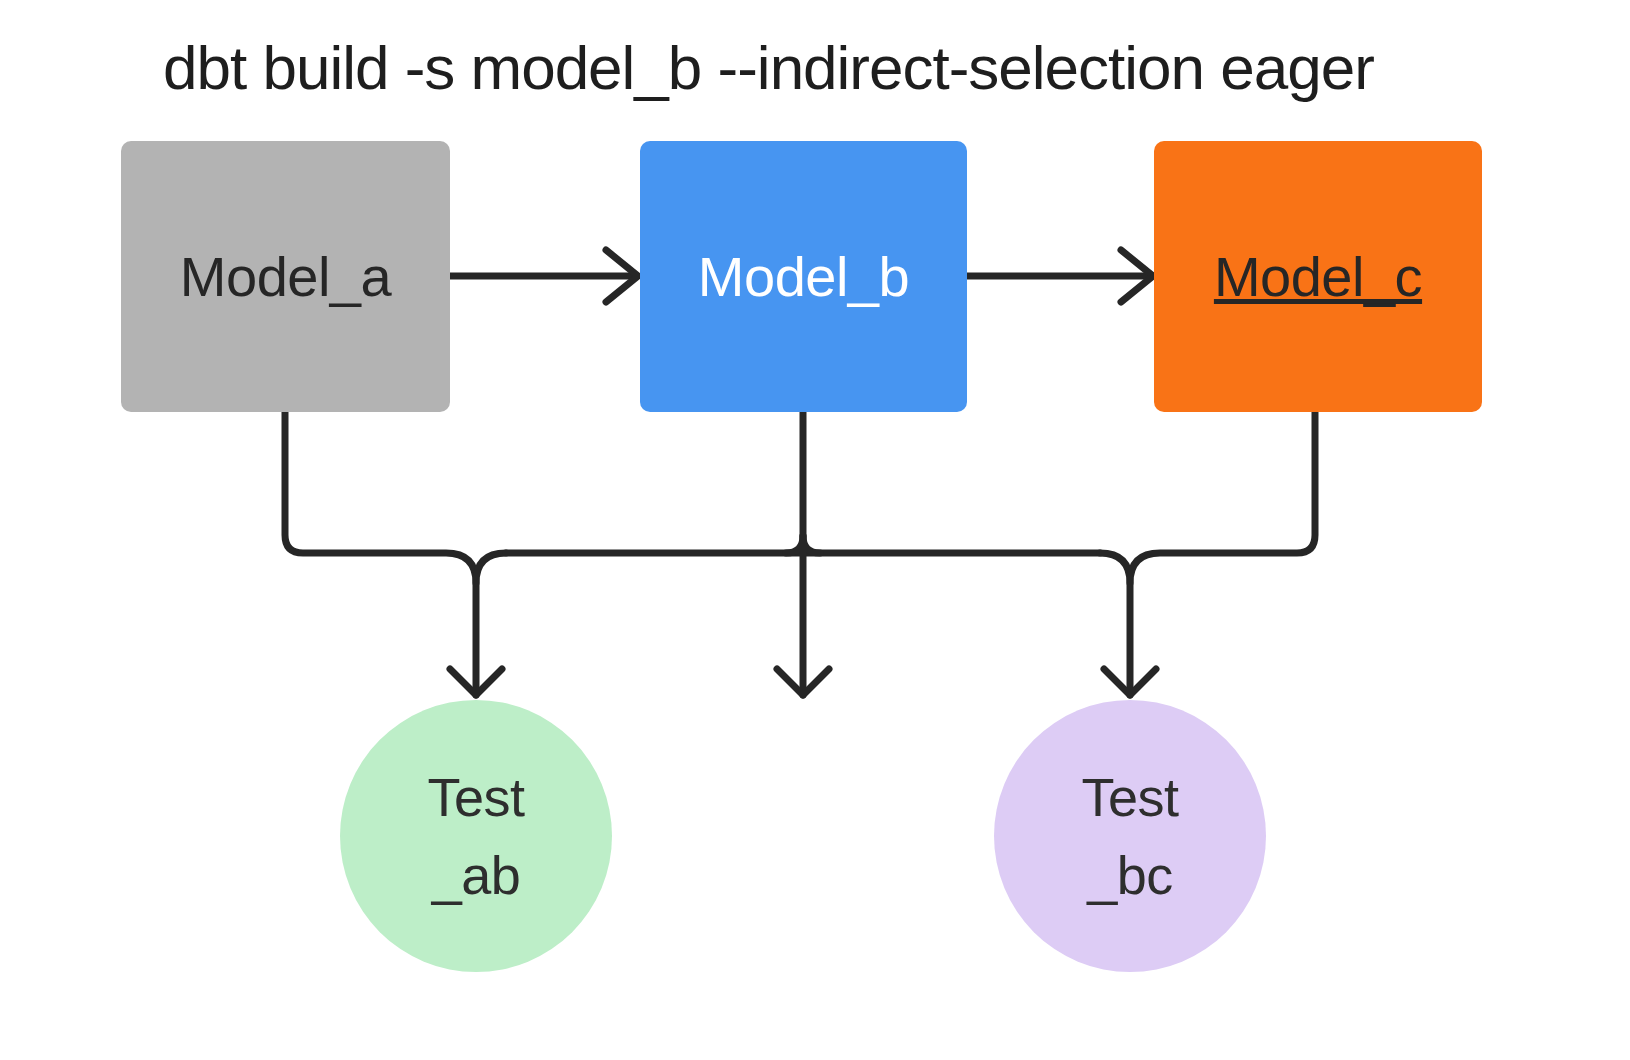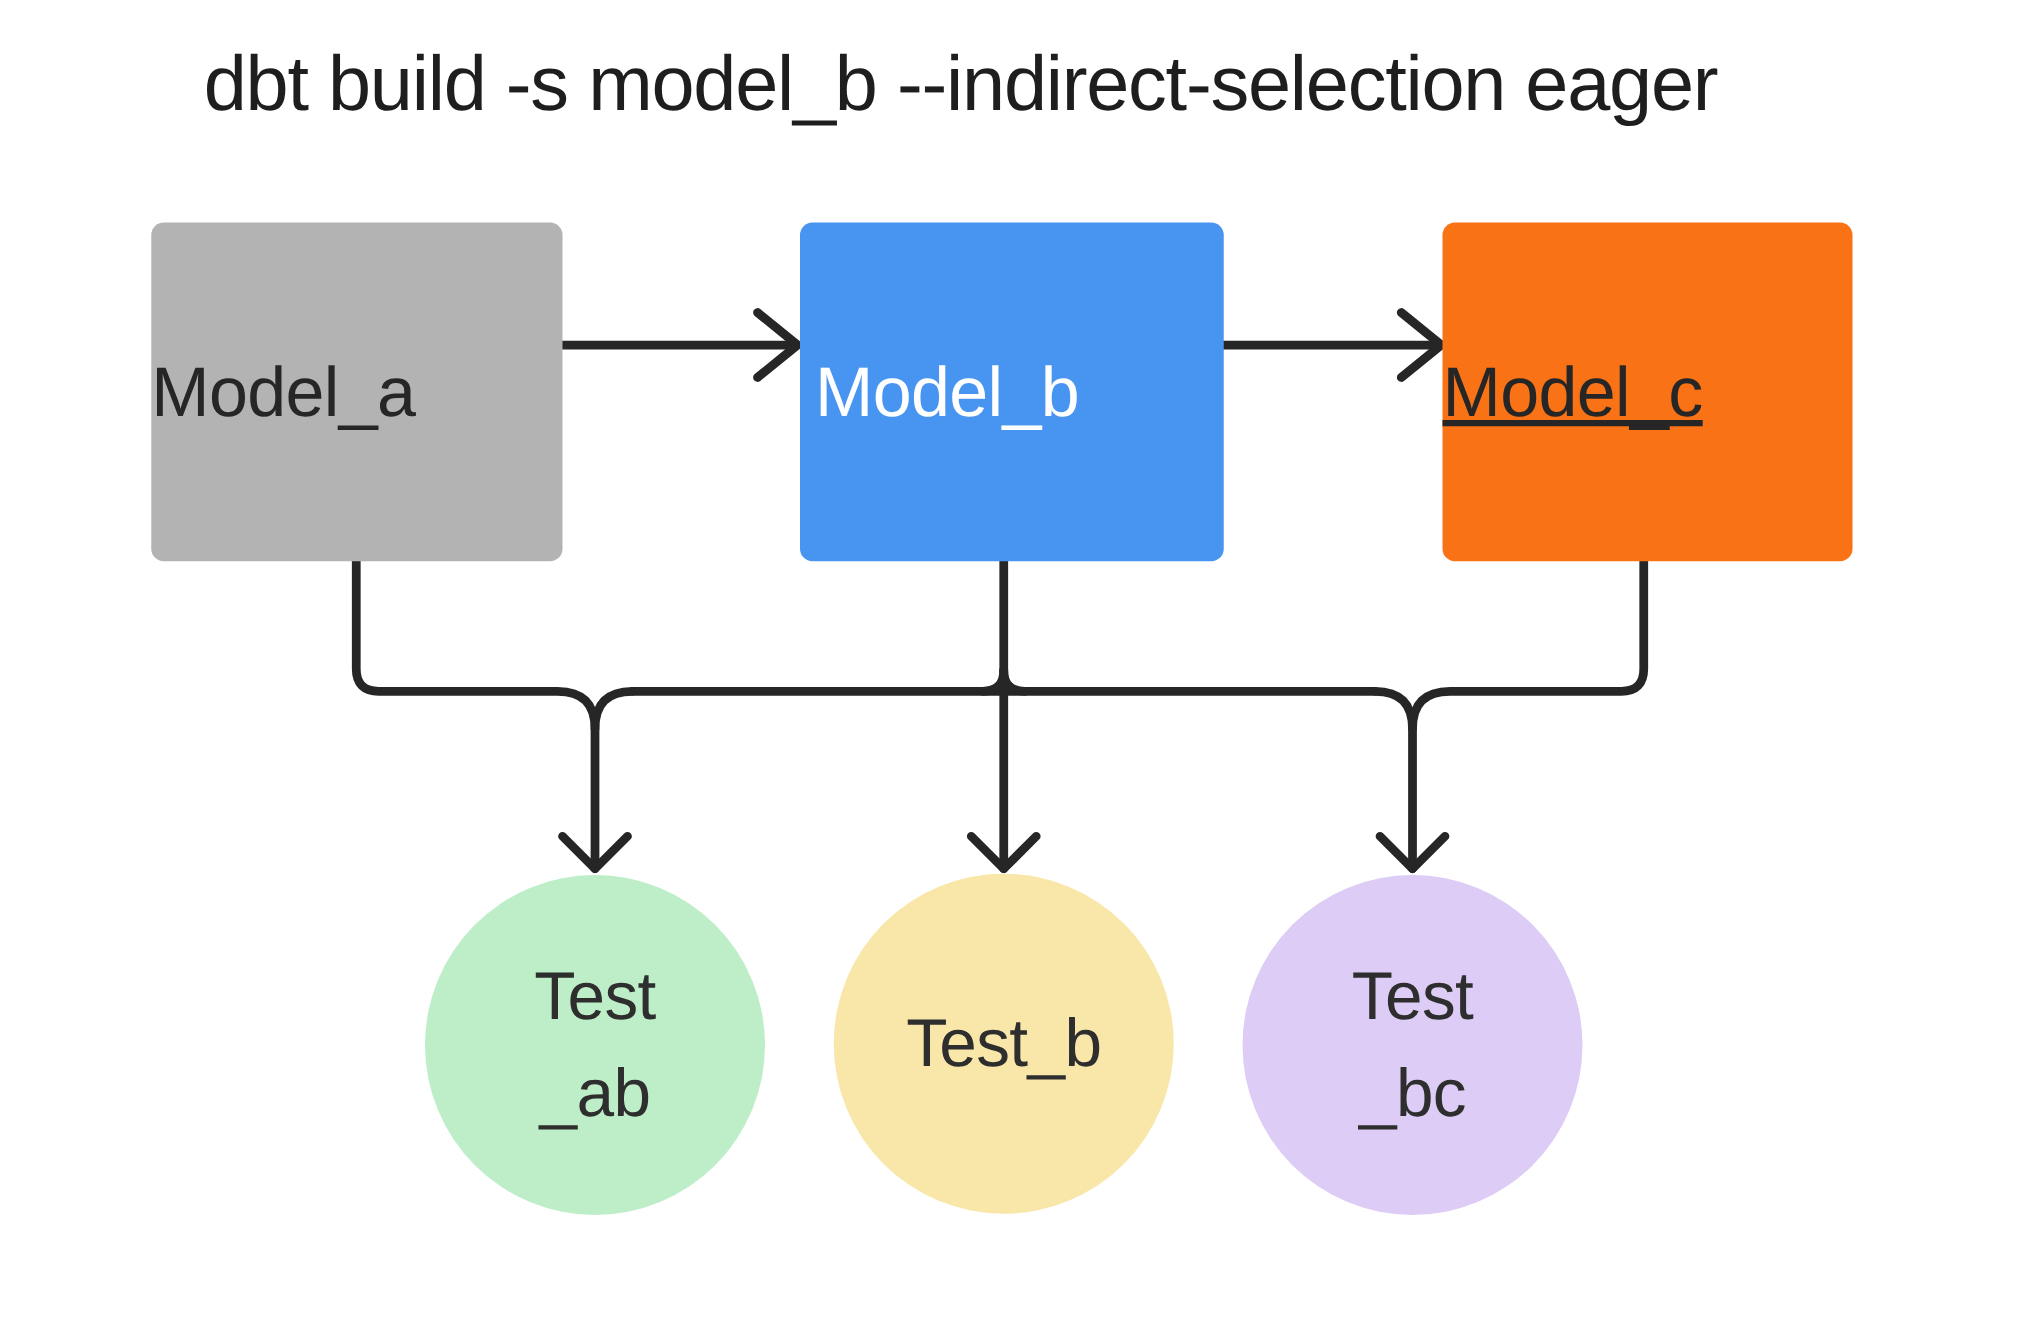--- a/index.html
+++ b/index.html
@@ -39,27 +39,26 @@
     stroke-linecap: round;
     stroke-linejoin: round;
   }
   .model-node {
     position: absolute;
     top: 141px;
     height: 271px;
     border-radius: 10px;
     display: flex;
     align-items: center;
-    justify-content: flex-start;
+    justify-content: center;
     font-size: 56px;
     letter-spacing: -0.5px;
-    margin-top: 37px;
   }
   .model-a { left: 121px; width: 329px; }
-  .model-b { left: 640px; width: 327px; padding-left: 12px; }
+  .model-b { left: 640px; width: 327px; }
   .model-c { left: 1154px; width: 328px; }
   .test-node {
     position: absolute;
     width: 272px;
     height: 272px;
     border-radius: 50%;
     display: flex;
     flex-direction: column;
     align-items: center;
     justify-content: center;
@@ -107,23 +106,19 @@
 
   <div class="model-node model-c" style="background: #f97316; color: rgb(38, 38, 38); text-decoration: underline;">
     <span>Model_c</span>
   </div>
 
   <div class="test-node test-ab" style="background: rgb(189, 238, 200); color: rgb(46, 46, 46);">
     <div class="line">Test</div>
     <div class="line">_ab</div>
   </div>
 
-  <div class="test-node test-b" style="background: rgb(248, 231, 168); color: rgb(46, 46, 46);">
-    <div class="line">Test_b</div>
-
-  </div>
 
   <div class="test-node test-bc" style="background: rgb(221, 204, 245); color: rgb(46, 46, 46);">
     <div class="line">Test</div>
     <div class="line">_bc</div>
   </div>
 
 </div>
 
 </body></html>

